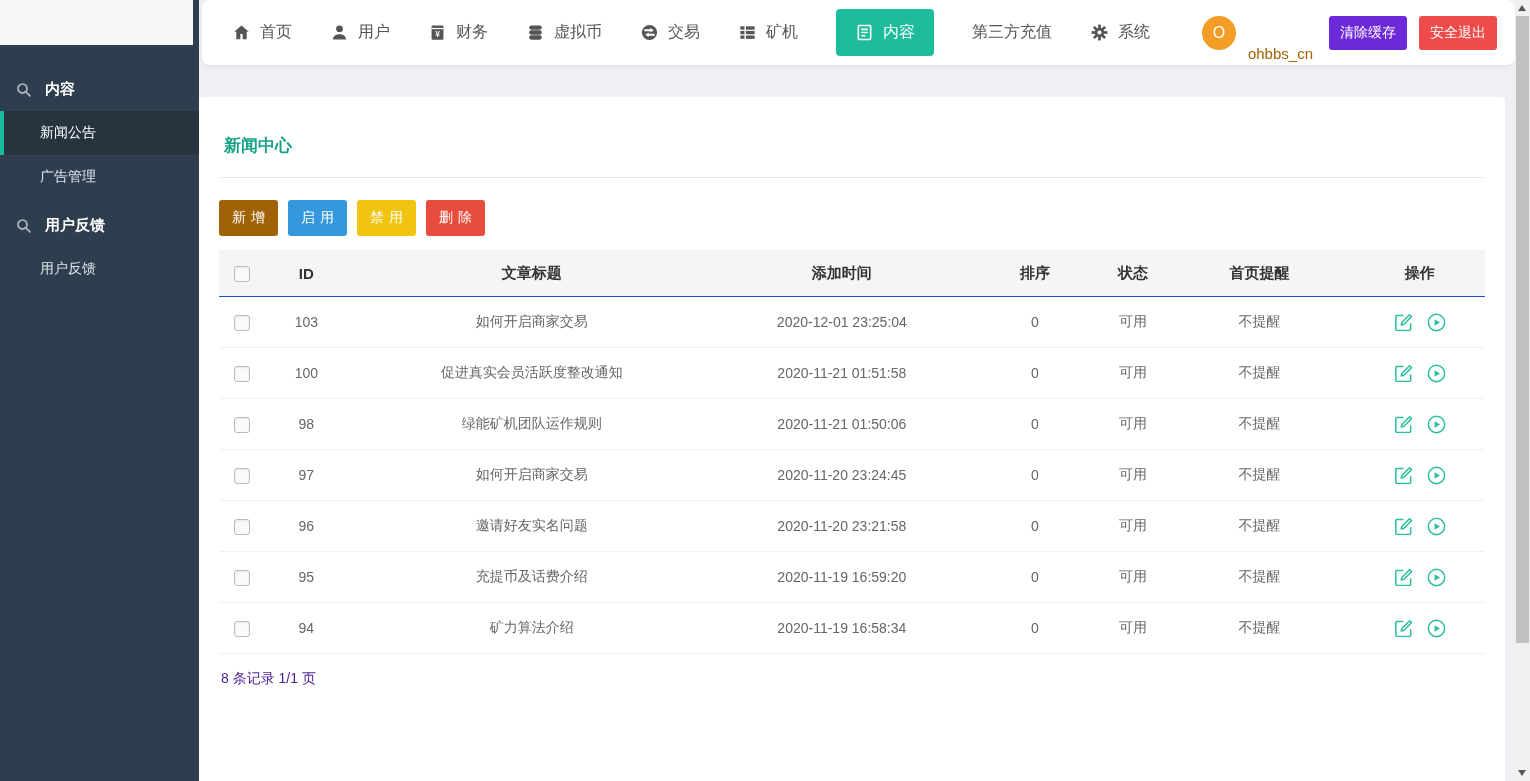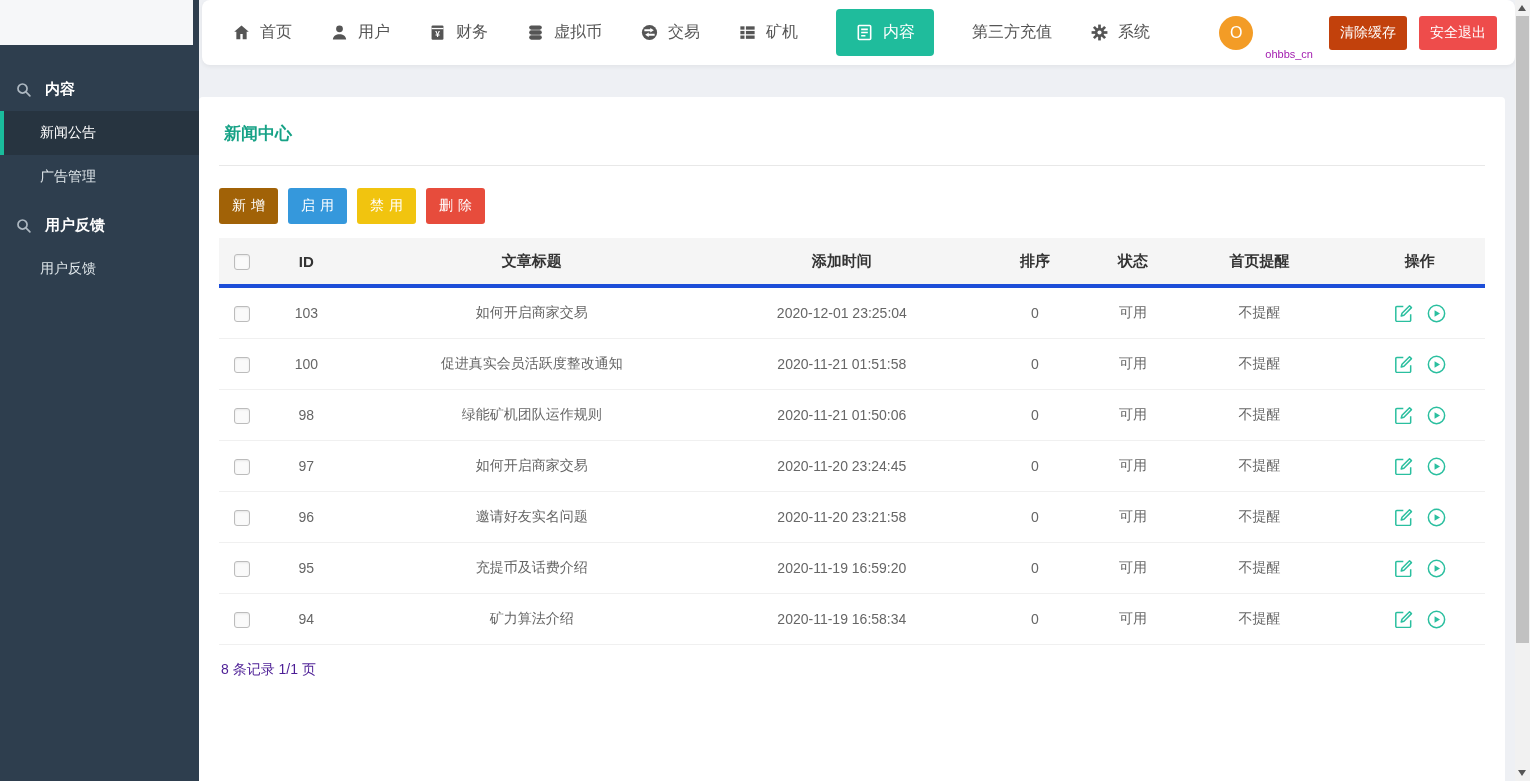--- a/index.html
+++ b/index.html
@@ -22,39 +22,39 @@
 
   
   .topnav{margin-left:3px;height:65px;background:#fff;border-radius:8px;display:flex;align-items:center;padding:0 18px 0 30px;box-sizing:border-box;box-shadow:0 2px 4px rgba(0,0,0,.05);}
   .nav-items{display:flex;align-items:center;}
   .nav-item{display:flex;align-items:center;gap:9px;margin-right:38px;color:#555;font-size:16px;cursor:pointer;white-space:nowrap;}
   .nav-item .nav-icon{display:inline-flex;}
   .nav-item svg{width:19px;height:19px;}
   .nav-item.active{background:#1fbc9c;color:#fff;padding:13px 19px;border-radius:4px;}
   .user-cluster{margin-left:auto;display:flex;align-items:center;gap:12px;}
   .avatar{width:34px;height:34px;border-radius:50%;background:#f39c26;color:#fff;display:flex;align-items:center;justify-content:center;font-size:16px;}
-  .username{font-size:11px;color:#a21caf;margin-right:4px;margin-top:42px;}
+  .username{font-size:15px;color:#a16207;margin-right:4px;margin-top:42px;}
   .btn{border:none;color:#fff;font-size:14px;padding:8px 11px;border-radius:3px;cursor:pointer;font-family:inherit;}
-  .btn-cache{background:#c2410c;}
+  .btn-cache{background:#6d28d9;}
   .btn-logout{background:#ee4c4b;}
 
   
-  .content{margin:32px 10px 0 0;background:#fff;min-height:684px;border-radius:4px 4px 0 0;padding:0 20px;box-sizing:border-box;}
+  .content{margin:32px 10px 0 0;background:#fff;min-height:684px;border-radius:4px 4px 0 0;padding:12px 20px;box-sizing:border-box;}
   .page-title{margin:0;padding:25px 0 0 5px;font-size:17px;font-weight:bold;color:#17a286;}
   .divider{height:1px;background:#e8e8e8;margin-top:20px;}
   .toolbar{margin:22px 0 14px;display:flex;gap:10px;}
   .tbtn{color:#fff;font-size:14px;padding:9px 8px 9px 13px;border-radius:3px;letter-spacing:5px;border:none;cursor:pointer;font-family:inherit;}
   .tbtn-add{background:#a16207;}
   .tbtn-enable{background:#3598dc;}
   .tbtn-disable{background:#f1c40f;}
   .tbtn-delete{background:#e74c3c;}
 
   
   table.tbl{width:100%;border-collapse:collapse;}
-  .tbl thead th{background:#f5f5f5;font-size:15px;color:#333;height:44px;font-weight:bold;border-bottom:4px solid #1d4ed8;text-align:center;}
+  .tbl thead th{background:#f5f5f5;font-size:15px;color:#333;height:44px;font-weight:bold;border-bottom:1px solid #1d4ed8;text-align:center;}
   .tbl tbody td{height:48px;font-size:14px;color:#666;border-bottom:1px solid #f0f0f0;text-align:center;}
   .cb{display:inline-block;width:14px;height:14px;border:1px solid #bcbcbc;border-radius:3px;background:#fafafa;box-shadow:inset 0 1px 2px rgba(0,0,0,.08);vertical-align:middle;cursor:pointer;}
   .ops a{display:inline-flex;margin:0 6px;color:#2abf9f;cursor:pointer;vertical-align:middle;}
   .ops svg{width:21px;height:21px;}
   .record-info{margin:16px 0 0 2px;font-size:14px;color:#4c1d95;padding-bottom:24px;}
 
   
   .scrollbar{position:absolute;right:0;top:0;width:15px;height:100%;background:#f1f1f1;z-index:3;}
   .sb-up{position:absolute;top:5px;left:3px;width:0;height:0;border-left:4.5px solid transparent;border-right:4.5px solid transparent;border-bottom:6px solid #575757;}
   .sb-down{position:absolute;bottom:5px;left:3px;width:0;height:0;border-left:4.5px solid transparent;border-right:4.5px solid transparent;border-top:6px solid #575757;}

